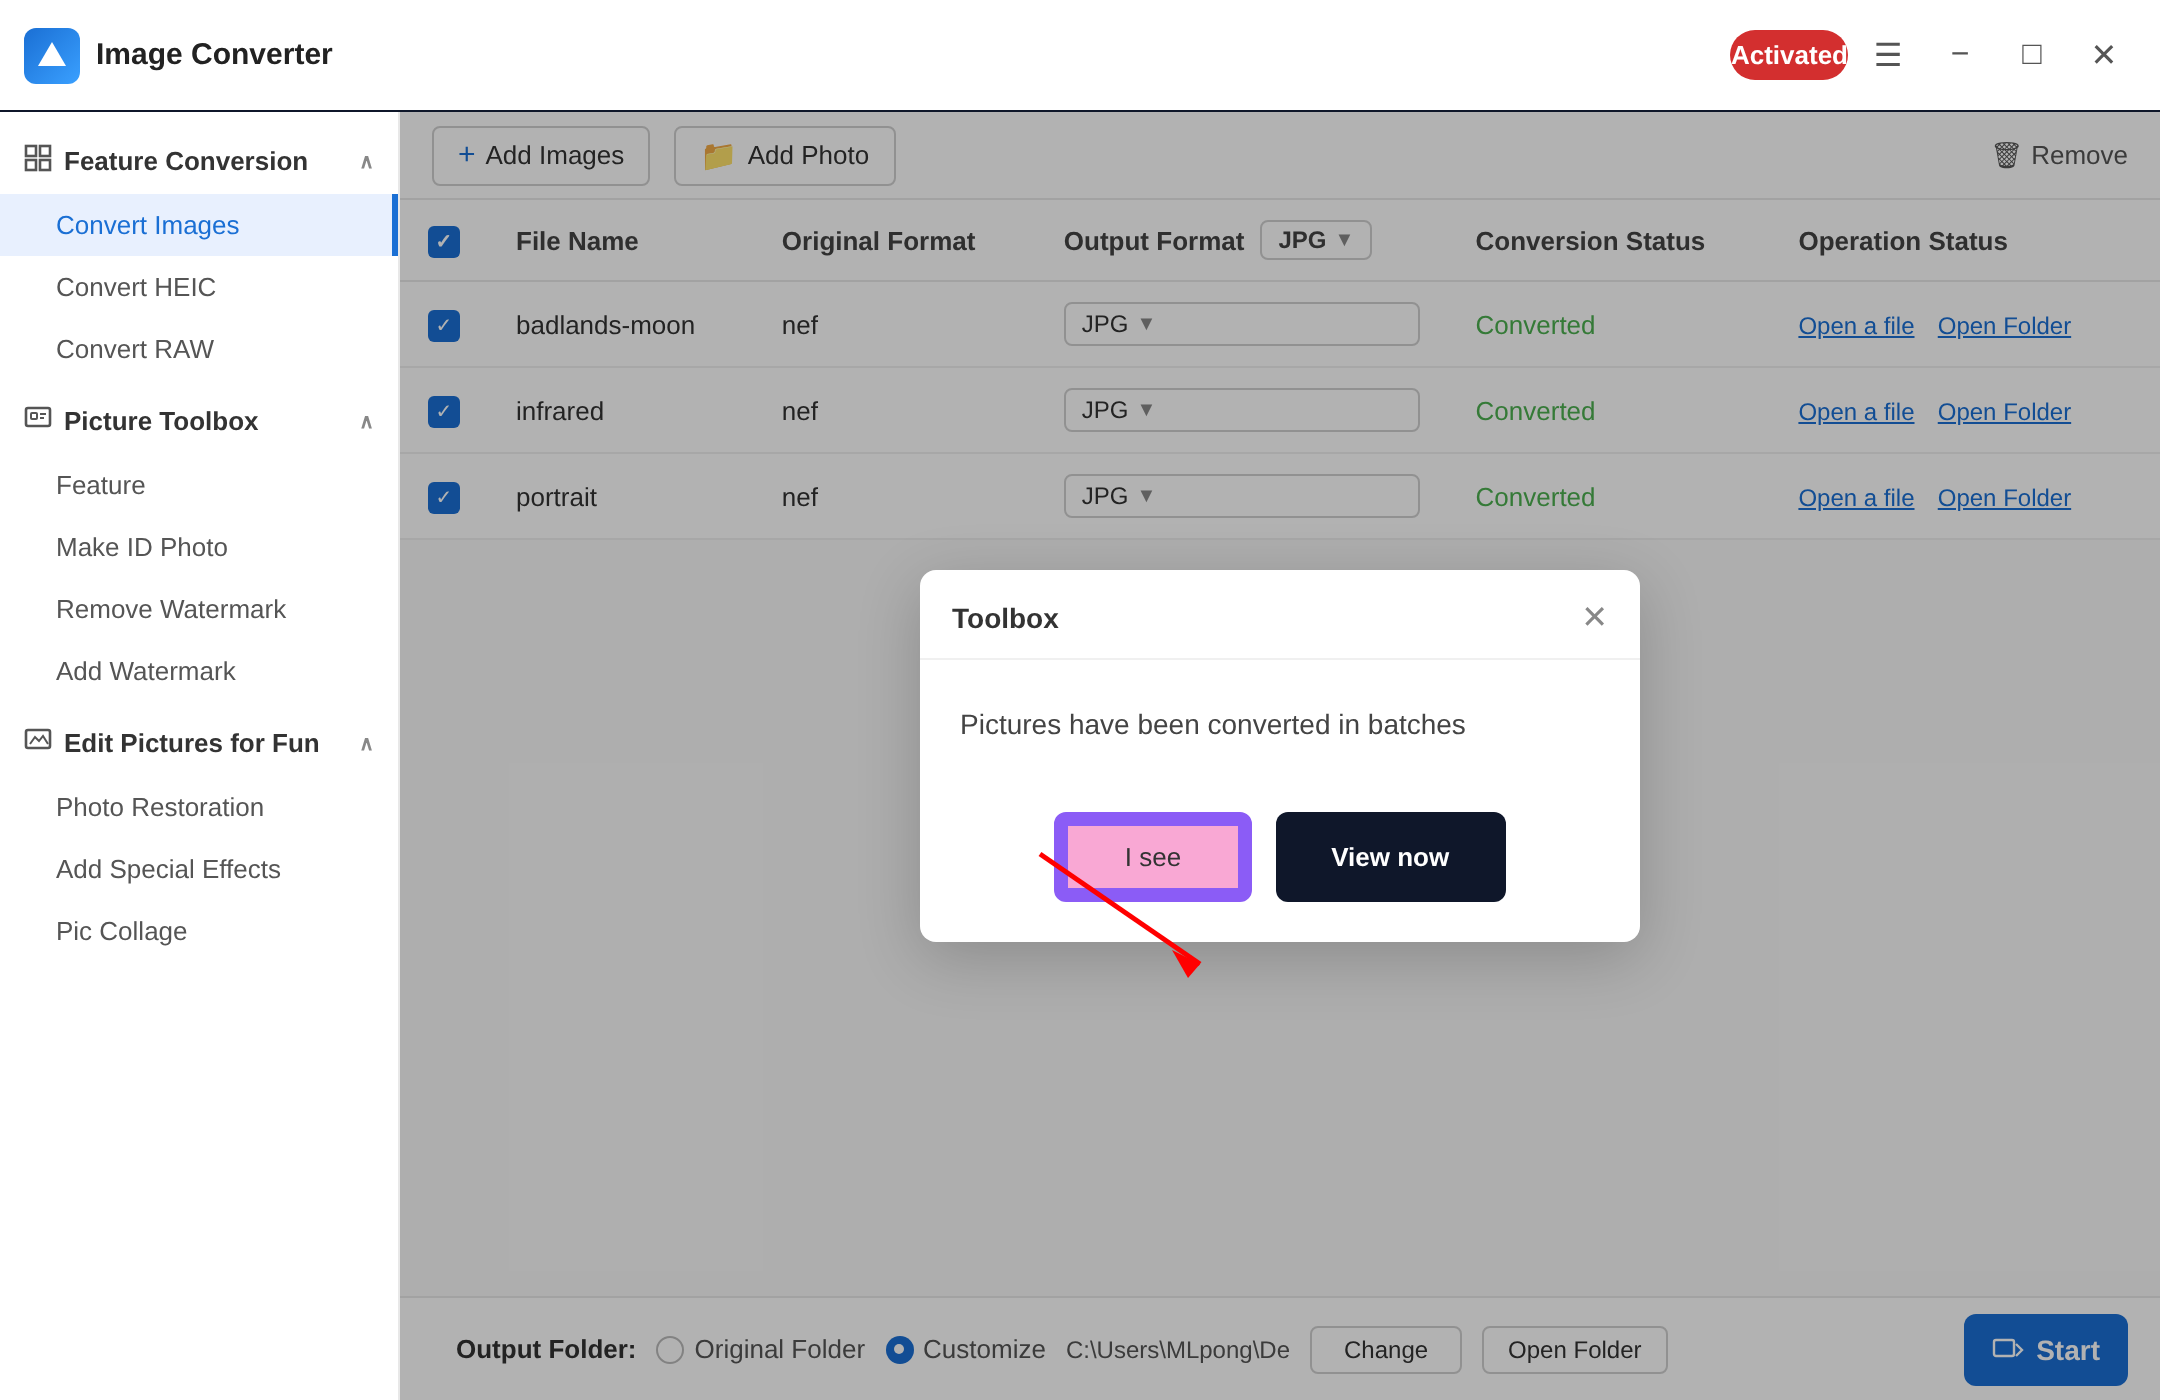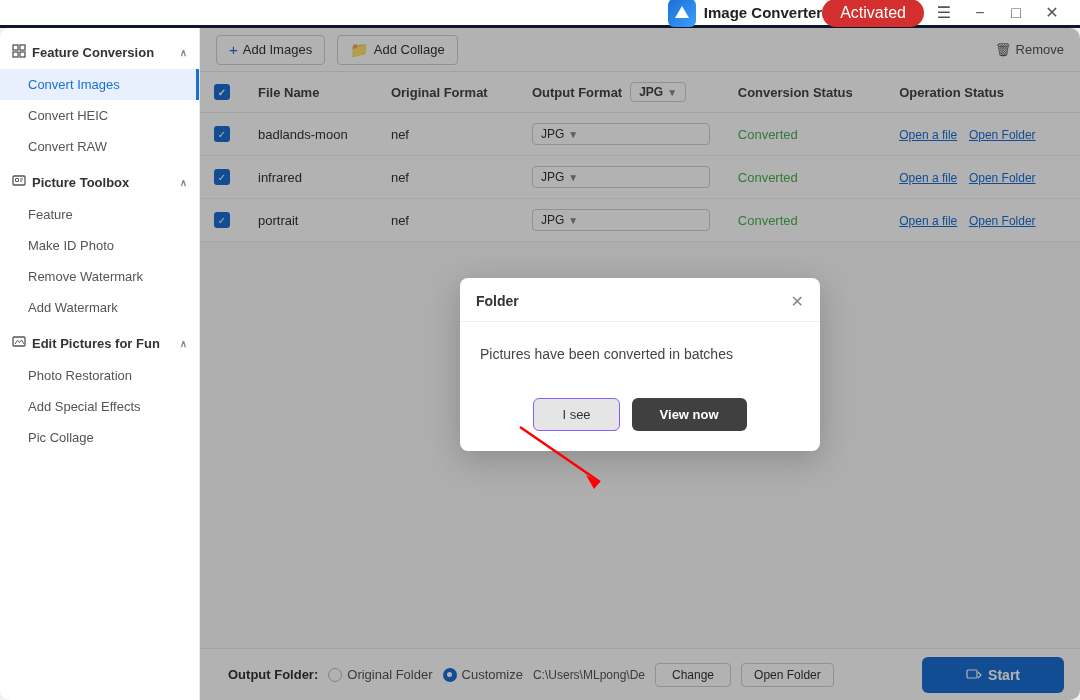--- a/index.html
+++ b/index.html
@@ -1,32 +1,32 @@
 <!DOCTYPE html>
 <html><head>
   <meta charset="utf-8">
   <style>
     * { box-sizing: border-box; margin: 0; padding: 0; }
     body { font-family: 'Segoe UI', Arial, sans-serif; font-size: 13px; background: #f0f0f0; width: 1080px; height: 700px; overflow: hidden; display: flex; flex-direction: column; }
 
     
     .titlebar {
-      display: flex; align-items: center; justify-content: flex-end;
-      background: #fff; height: 28px; padding: 0 12px;
-      border-bottom: 3px solid #0f172a; flex-shrink: 0;
+      display: flex; align-items: center; justify-content: space-between;
+      background: #fff; height: 56px; padding: 0 12px;
+      border-bottom: 1px solid #0f172a; flex-shrink: 0;
     }
     .titlebar-left { display: flex; align-items: center; gap: 8px; }
     .titlebar-logo { width: 28px; height: 28px; background: linear-gradient(135deg, #1a6fd4, #3aa0ff); border-radius: 6px; display: flex; align-items: center; justify-content: center; color: white; font-size: 14px; font-weight: bold; }
     .titlebar-title { font-size: 15px; font-weight: 600; color: #222; }
     .titlebar-right { display: flex; align-items: center; gap: 4px; }
-    .activated-badge { background: #d32f2f; color: white; font-size: 16px; font-weight: 400; padding: 5px 18px; border-radius: 20px; }
+    .activated-badge { background: #d32f2f; color: white; font-size: 13px; font-weight: 700; padding: 5px 0; border-radius: 20px; }
     .win-btn { width: 32px; height: 32px; display: flex; align-items: center; justify-content: center; color: #555; font-size: 16px; cursor: pointer; border-radius: 4px; }
 
     
-    .main-layout { display: flex; flex: 1; overflow: hidden; border-radius: 10px; }
+    .main-layout { display: flex; flex: 1; overflow: hidden; }
 
     
     .sidebar { width: 200px; background: #fff; border-right: 1px solid #e8e8e8; overflow-y: auto; flex-shrink: 0; padding: 8px 0; }
     .sidebar-section { margin-bottom: 4px; }
     .sidebar-section-header { display: flex; align-items: center; gap: 6px; padding: 8px 12px; color: #333; font-size: 13px; font-weight: 600; cursor: pointer; }
     .sidebar-section-icon { font-size: 14px; color: #555; }
     .sidebar-item { padding: 8px 12px 8px 28px; color: #555; font-size: 13px; cursor: pointer; border-radius: 0; }
     .sidebar-item.active { background: #e8f0fe; color: #1a6fd4; font-weight: 500; border-right: 3px solid #1a6fd4; }
 
     
@@ -54,33 +54,33 @@
     
     .output-bar { display: flex; align-items: center; gap: 10px; padding: 10px 16px; background: #fff; border-top: 1px solid #e8e8e8; height: 52px; }
     .output-label { font-weight: 600; color: #333; font-size: 13px; margin-left: 12px; }
     .output-option { display: flex; align-items: center; gap: 5px; font-size: 13px; color: #555; }
     .radio-empty { width: 14px; height: 14px; border: 1px solid #bbb; border-radius: 50%; }
     .radio-filled { width: 14px; height: 14px; background: #1a6fd4; border-radius: 50%; display: flex; align-items: center; justify-content: center; }
     .radio-filled::after { content: ''; width: 5px; height: 5px; background: white; border-radius: 50%; }
     .path-display { color: #555; font-size: 12px; max-width: 160px; overflow: hidden; text-overflow: ellipsis; white-space: nowrap; }
     .change-btn { padding: 4px 16px; border: 1px solid #d0d0d0; border-radius: 4px; background: white; cursor: pointer; font-size: 12px; color: #333; }
     .open-folder-btn { padding: 4px 12px; border: 1px solid #d0d0d0; border-radius: 4px; background: white; cursor: pointer; font-size: 12px; color: #333; }
-    .start-btn { margin-left: auto; background: #1a6fd4; color: white; border: none; border-radius: 6px; padding: 10px 44px; font-size: 14px; font-weight: 600; cursor: pointer; display: flex; align-items: flex-start; gap: 6px; }
+    .start-btn { margin-left: auto; background: #1a6fd4; color: white; border: none; border-radius: 6px; padding: 10px 14px; font-size: 14px; font-weight: 600; cursor: pointer; display: flex; align-items: flex-start; gap: 6px; }
     .output-format-select { display: flex; align-items: center; border: 1px solid #d0d0d0; border-radius: 4px; padding: 2px 8px; font-size: 12px; gap: 4px; background: white; cursor: pointer; margin-left: 6px; }
 
     
     .overlay { position: absolute; top: 0; left: 0; right: 0; bottom: 0; background: rgba(0,0,0,0.3); display: flex; align-items: center; justify-content: center; z-index: 100; }
     .dialog { background: white; border-radius: 8px; width: 360px; box-shadow: 0 8px 32px rgba(0,0,0,0.2); overflow: hidden; }
     .dialog-header { display: flex; align-items: center; justify-content: space-between; padding: 14px 16px 10px; border-bottom: 1px solid #f0f0f0; }
     .dialog-title { font-size: 14px; font-weight: 600; color: #333; }
     .dialog-close { cursor: pointer; color: #888; font-size: 16px; }
     .dialog-body { padding: 24px 20px; font-size: 14px; color: #444; }
     .dialog-footer { display: flex; justify-content: center; gap: 12px; padding: 12px 20px 20px; }
-    .dialog-btn-secondary { padding: 8px 28px; border: 1px solid #8b5cf6; border-radius: 6px; background: #e5e5e5; cursor: pointer; font-size: 13px; color: #333; }
-    .dialog-btn-primary { padding: 8px 28px; border: none; border-radius: 6px; background: #404040; color: white; cursor: pointer; font-size: 13px; font-weight: 600; }
+    .dialog-btn-secondary { padding: 8px 28px; border: 7px solid #8b5cf6; border-radius: 6px; background: #f9a8d4; cursor: pointer; font-size: 13px; color: #333; }
+    .dialog-btn-primary { padding: 8px 28px; border: none; border-radius: 6px; background: #0f172a; color: white; cursor: pointer; font-size: 13px; font-weight: 600; }
 
     
     .th-output-format { display: flex; align-items: center; gap: 2px; text-align: center; }
   </style>
 </head>
 <body>
 
 <div class="titlebar">
   <div class="titlebar-left">
     <div class="titlebar-logo">
@@ -160,21 +160,21 @@
   <div class="content">
 
     <div class="toolbar">
       <div class="toolbar-left">
         <button class="toolbar-btn">
           <span class="toolbar-btn-icon">+</span>
           <span>Add Images</span>
         </button>
         <button class="toolbar-btn">
           <span class="toolbar-btn-icon">📁</span>
-          <span>Add Collage</span>
+          <span>Add Photo</span>
         </button>
       </div>
       <button class="remove-btn">
         <span>🗑</span>
         <span>Remove</span>
       </button>
     </div>
 
     <div class="table-area">
       <table class="table">
@@ -282,21 +282,21 @@
     <div class="overlay">
 
       <div style="position:absolute; bottom: 200px; left: 50%; transform: translateX(-130px); pointer-events:none;">
         <svg width="120" height="80" viewBox="0 0 120 80">
           <line x1="10" y1="10" x2="90" y2="65" stroke="red" stroke-width="2.5"></line>
           <polygon points="90,65 76,58 84,72" fill="red"></polygon>
         </svg>
       </div>
       <div class="dialog">
         <div class="dialog-header">
-          <span class="dialog-title">Folder</span>
+          <span class="dialog-title">Toolbox</span>
           <span class="dialog-close">✕</span>
         </div>
         <div class="dialog-body">
           <span>Pictures have been converted in batches</span>
         </div>
         <div class="dialog-footer">
           <button class="dialog-btn-secondary">I see</button>
           <button class="dialog-btn-primary">View now</button>
         </div>
       </div>

